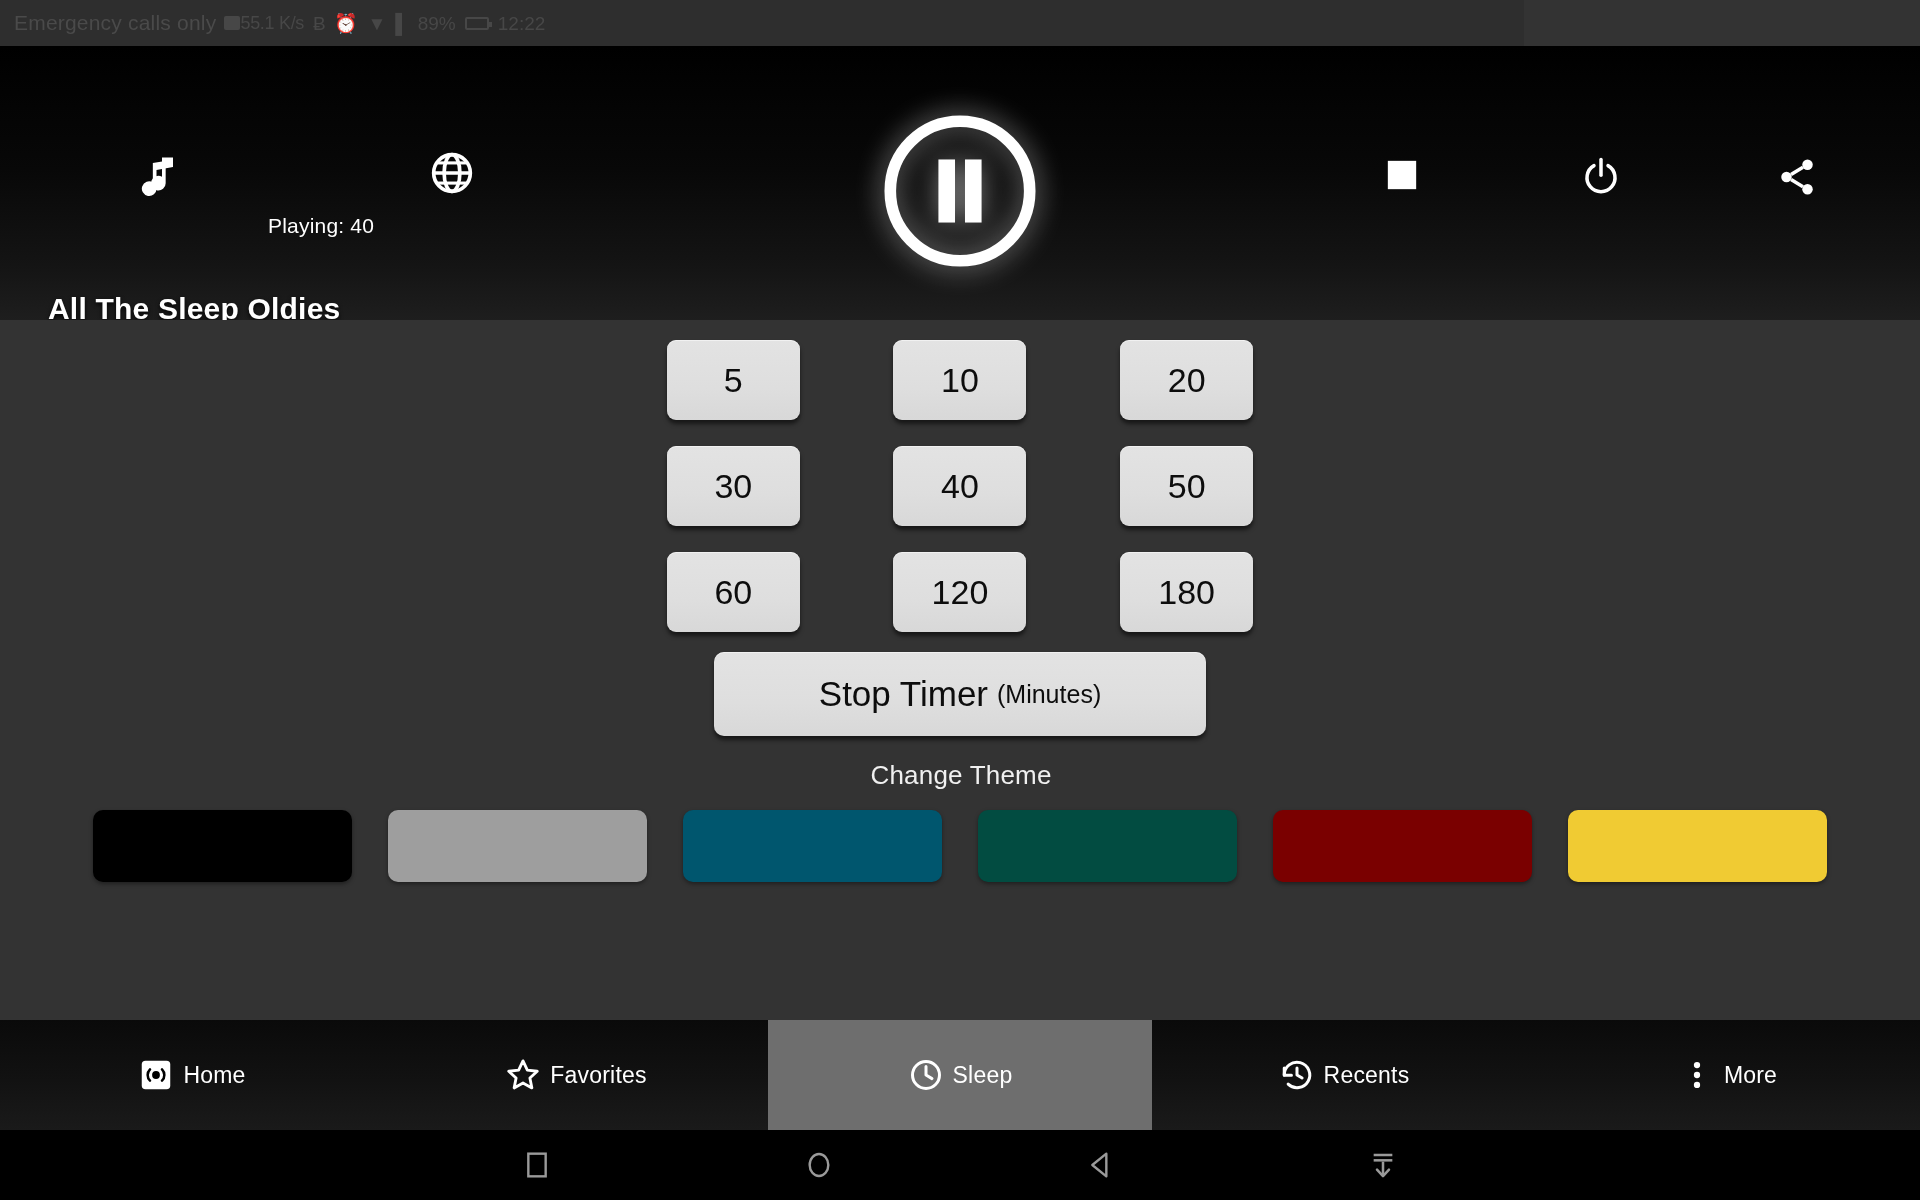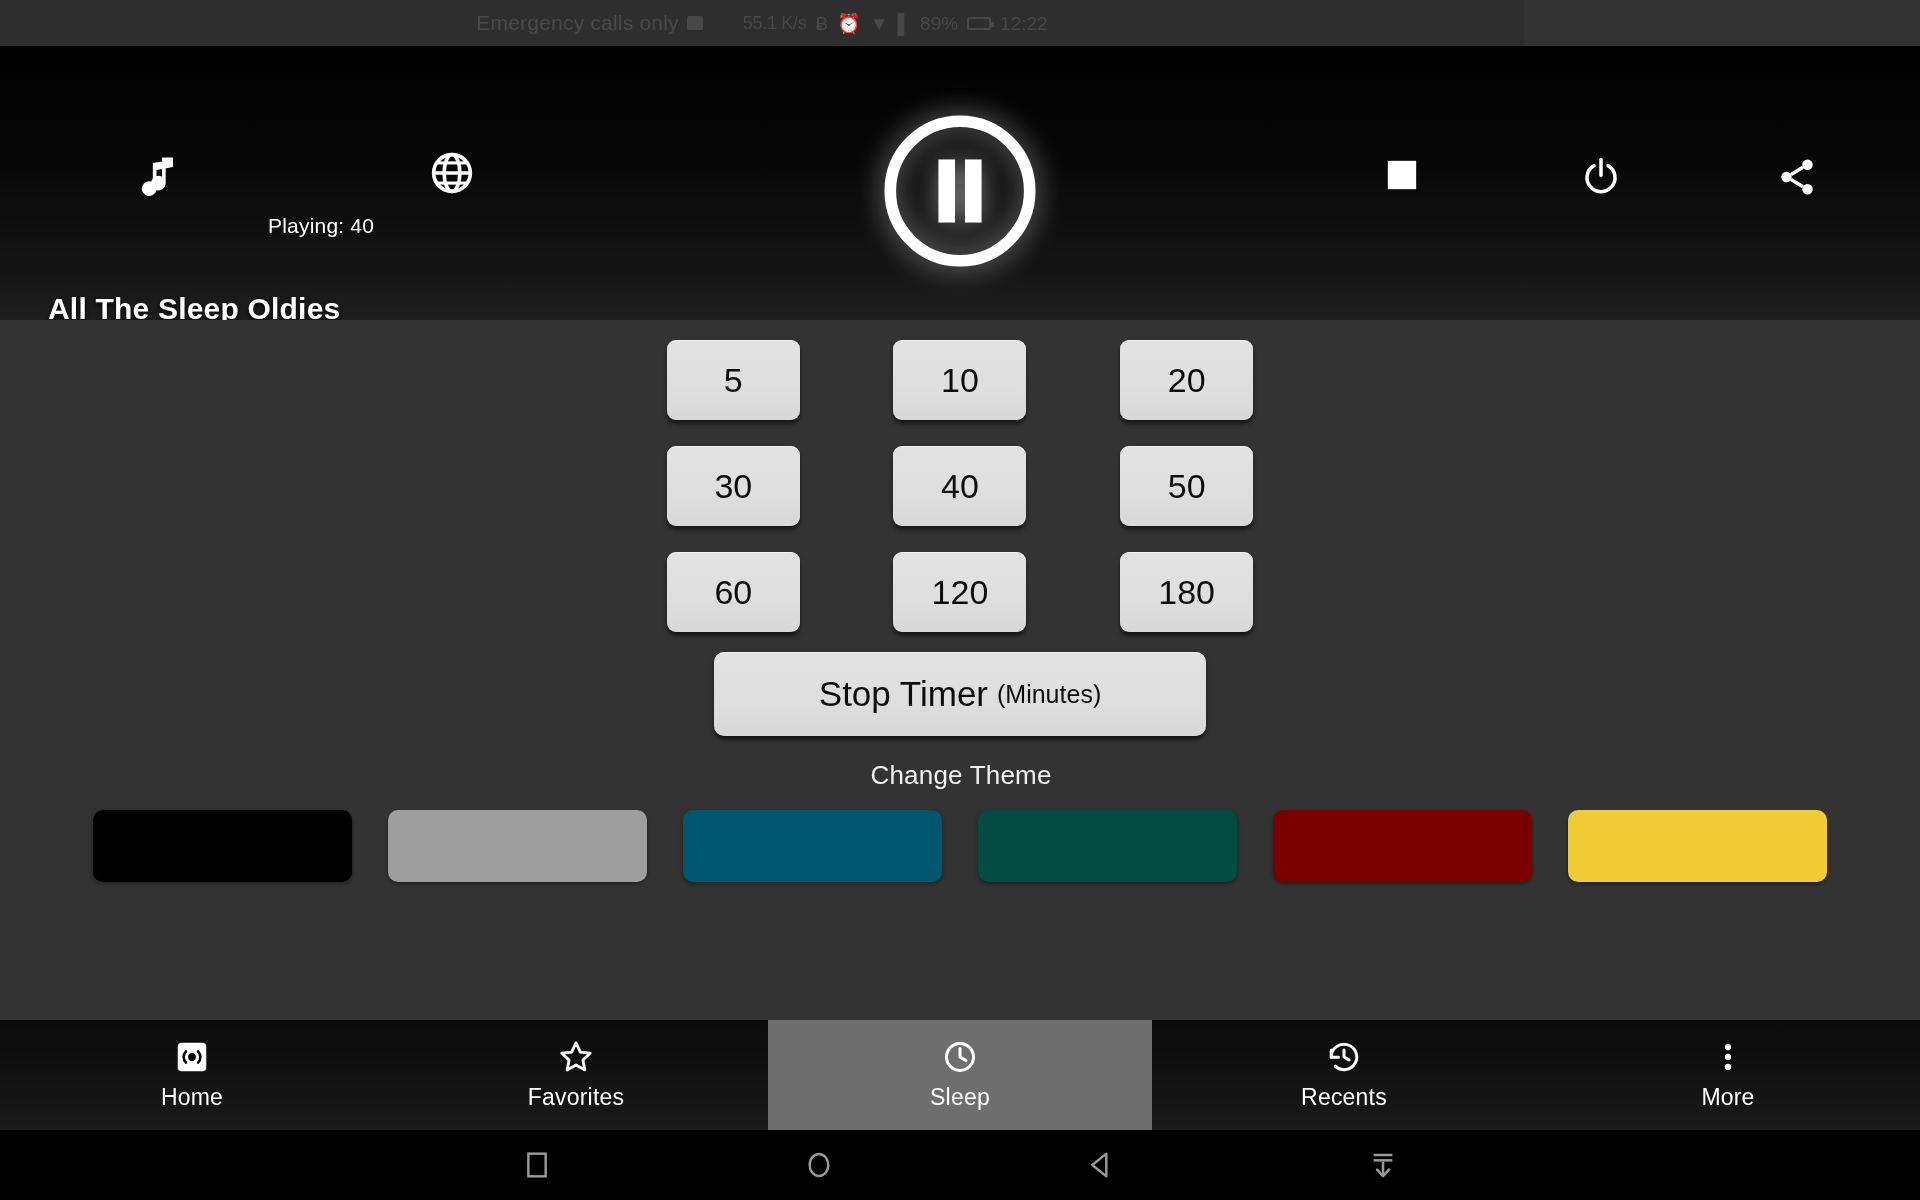--- a/index.html
+++ b/index.html
@@ -8,32 +8,31 @@
     background:#000;
     font-family:"Liberation Sans", sans-serif;
     -webkit-font-smoothing:antialiased;
   }
   #app { position:relative; width:1920px; height:1200px; background:#333; }
 
   
   .statusbar {
     position:absolute; top:0; left:0; width:1524px; height:46px;
     background:#2e2e2e;
-    display:flex; align-items:center; justify-content:center;
+    display:flex; align-items:center; justify-content:flex-start;
     padding:0 14px;
-    gap:8px;
   }
   .status-left { display:flex; align-items:center; gap:8px; }
   .status-carrier {
     color:#4a4a4a; font-size:21px; letter-spacing:.2px;
   }
   .status-mini-icon { width:16px; height:14px; background:#474747; border-radius:2px; }
   .status-right { display:flex; align-items:center; gap:9px; color:#474747; font-size:18px; }
   .si { color:#474747; font-size:19px; line-height:1; display:inline-block; }
-  .si-speed { font-size:18px; letter-spacing:-.3px;margin-left:32px; }
+  .si-speed { font-size:18px; letter-spacing:-.3px; }
   .si-batt {
     width:24px; height:13px; border:2px solid #474747; border-radius:2px;
     position:relative; display:inline-block;
   }
   .si-batt:after{ content:""; position:absolute; right:-5px; top:3px; width:3px; height:5px; background:#474747; }
   .si-clock { font-size:19px; }
 
   
   .toolbar {
     position:absolute; top:46px; left:0; width:1920px; height:274px;
@@ -110,21 +109,21 @@
     box-shadow:0 2px 4px rgba(0,0,0,.4);
   }
 
   
   .bottomnav {
     position:absolute; top:1020px; left:0; width:1920px; height:110px;
     background:linear-gradient(180deg,#0a0a0a 0%,#121212 55%,#1a1a1a 100%);
     display:flex;
   }
   .nav-item {
-    flex:1; display:flex; flex-direction:column; align-items:center;
+    flex:1; display:flex; align-items:center;
     justify-content:center; gap:9px; cursor:pointer; color:#fff;
   }
   .nav-item.active { background:#6e6e6e; }
   .nav-label { font-size:23px; letter-spacing:.2px; }
 
   
   .sysnav {
     position:absolute; top:1130px; left:0; width:1920px; height:70px;
     background:#000; display:flex; align-items:center; justify-content:center;
   }

